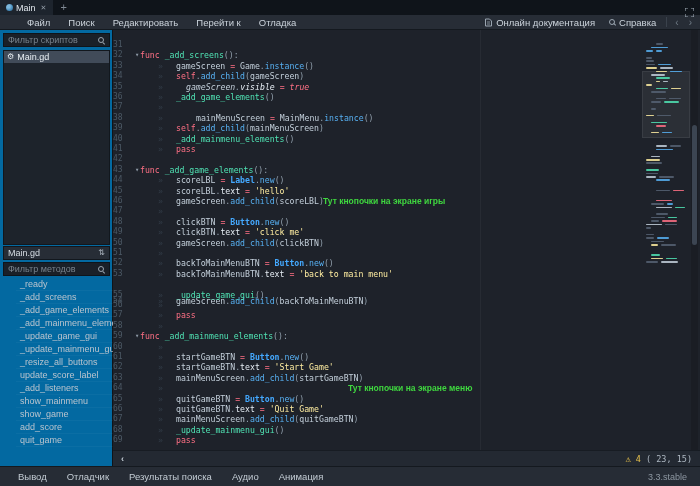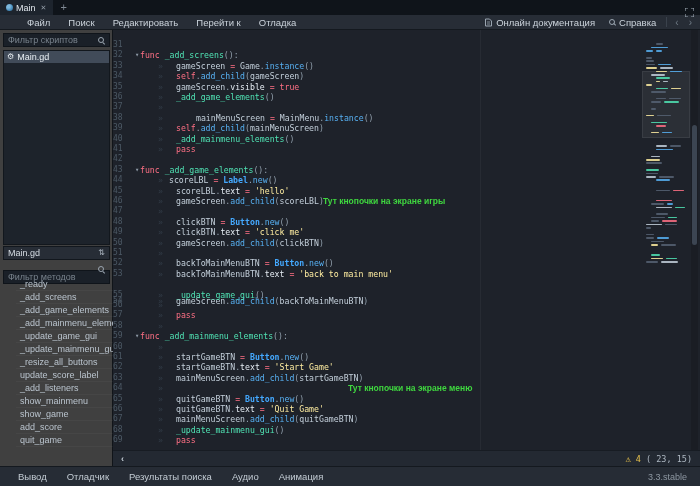--- a/index.html
+++ b/index.html
@@ -27,21 +27,21 @@
   .nav-sep{width:1px;height:10px;background:#3a424c;margin:0 3px;}
   .nav-arrow{color:#6f7a85;font-size:10px;padding:0 5px;}
   .mag{position:relative;width:7px;height:7px;display:inline-block;}
   .mag::before{content:"";position:absolute;left:0;top:0;width:4px;height:4px;border:1px solid #9aa5b0;border-radius:50%;}
   .mag::after{content:"";position:absolute;left:4.5px;top:4.5px;width:3px;height:1px;background:#9aa5b0;transform:rotate(45deg);transform-origin:0 0;}
 
   
   .main{display:flex;height:436px;}
 
   
-  .sidebar{position:relative;width:113px;background:#404040;border-right:1px solid #101419;flex:none;}
+  .sidebar{position:relative;width:113px;background:#0369a1;border-right:1px solid #101419;flex:none;}
   .filter{position:absolute;left:3px;width:107px;height:14px;background:#1a2028;border:1px solid #0f141a;
       color:#c8d1da;font-size:9px;padding:0 14px 0 4px;outline:none;font-family:"Liberation Sans",sans-serif;}
   .filter::placeholder{color:#78828c;}
   .filter-mag{position:absolute;right:7px;}
   .panel{position:absolute;left:3px;width:107px;background:#1d232b;border:1px solid #12171d;}
   .script-item{height:12px;display:flex;align-items:center;gap:3px;padding:0 3px;font-size:9px;color:#e8eef3;}
   .script-item.selected{background:#414b59;}
   .gear{font-size:8px;line-height:8px;color:#e2e8ed;}
   .members-header{position:absolute;top:216px;left:3px;width:107px;height:14px;background:#272d36;
       border:1px solid #12171d;display:flex;align-items:center;justify-content:space-between;
@@ -142,21 +142,21 @@
             <span class="gear">⚙</span>
             <span>Main.gd</span>
           </div>
         </div>
 
       <div class="members-header">
         <span>Main.gd</span>
         <span class="sort-icon">⇅</span>
       </div>
 
-      <input class="filter" style="top: 240px;" placeholder="Фильтр методов">
+      <input class="filter" style="top: 232px;" placeholder="Фильтр методов">
       <span class="filter-mag mag" style="position:absolute;top:236px"></span>
 
       <div class="panel" style="top:248px;height:186px;border:none;background:transparent;left:16px;width:123px" id="methods-list">
           <div class="method-item">_ready</div>
           <div class="method-item">_add_screens</div>
           <div class="method-item">_add_game_elements</div>
           <div class="method-item">_add_mainmenu_elements</div>
           <div class="method-item">_update_game_gui</div>
           <div class="method-item">_update_mainmenu_gui</div>
           <div class="method-item">_resize_all_buttons</div>
@@ -168,30 +168,30 @@
           <div class="method-item">quit_game</div>
         </div>
     </div>
 
     <div class="editor">
       <div class="code" id="code">
           <div class="code-line" style="top: 10px;"><span class="lnum">31</span><span class="tokens" style="left: 27px;"></span></div>
           <div class="code-line" style="top: 20.4px;"><span class="lnum">32</span><span class="fold">▾</span><span class="tokens" style="left: 27px;"><span class="tk-kw">func </span><span class="tk-fn">_add_screens</span><span class="tk-pn">():</span></span></div>
           <div class="code-line" style="top: 30.8px;"><span class="lnum">33</span><span class="tabmark" style="left: 45px;">»</span><span class="tokens" style="left: 63px;"><span class="tk-tx">gameScreen </span><span class="tk-op">= </span><span class="tk-tx">Game</span><span class="tk-pn">.</span><span class="tk-ca">instance</span><span class="tk-pn">()</span></span></div>
           <div class="code-line" style="top: 41.2px;"><span class="lnum">34</span><span class="tabmark" style="left: 45px;">»</span><span class="tokens" style="left: 63px;"><span class="tk-kw">self</span><span class="tk-pn">.</span><span class="tk-ca">add_child</span><span class="tk-pn">(</span><span class="tk-tx">gameScreen</span><span class="tk-pn">)</span></span></div>
-          <div class="code-line" style="top: 51.6px;"><span class="lnum">35</span><span class="tabmark" style="left: 45px;">»</span><span class="tokens" style="left: 63px;"><span class="tk-tx">gameScreen</span><span class="tk-pn">.</span><span class="tk-me">visible </span><span class="tk-op">= </span><span class="tk-kw">true</span></span></div>
+          <div class="code-line" style="top: 51.6px;"><span class="lnum">35</span><span class="tabmark" style="left: 45px;">»</span><span class="tokens" style="left: 73px; font-style: italic;"><span class="tk-tx">gameScreen</span><span class="tk-pn">.</span><span class="tk-me">visible </span><span class="tk-op">= </span><span class="tk-kw">true</span></span></div>
           <div class="code-line" style="top: 62px;"><span class="lnum">36</span><span class="tabmark" style="left: 45px;">»</span><span class="tokens" style="left: 63px;"><span class="tk-fn">_add_game_elements</span><span class="tk-pn">()</span></span></div>
           <div class="code-line" style="top: 72.4px;"><span class="lnum">37</span><span class="tabmark" style="left: 45px;">»</span><span class="tokens" style="left: 63px;"></span></div>
           <div class="code-line" style="top: 82.8px;"><span class="lnum">38</span><span class="tabmark" style="left: 45px;">»</span><span class="tokens" style="left: 63px; padding-left: 20px;"><span class="tk-tx">mainMenuScreen </span><span class="tk-op">= </span><span class="tk-tx">MainMenu</span><span class="tk-pn">.</span><span class="tk-ca">instance</span><span class="tk-pn">()</span></span></div>
           <div class="code-line" style="top: 93.2px;"><span class="lnum">39</span><span class="tabmark" style="left: 45px;">»</span><span class="tokens" style="left: 63px;"><span class="tk-kw">self</span><span class="tk-pn">.</span><span class="tk-ca">add_child</span><span class="tk-pn">(</span><span class="tk-tx">mainMenuScreen</span><span class="tk-pn">)</span></span></div>
           <div class="code-line" style="top: 103.6px;"><span class="lnum">40</span><span class="tabmark" style="left: 45px;">»</span><span class="tokens" style="left: 63px;"><span class="tk-fn">_add_mainmenu_elements</span><span class="tk-pn">()</span></span></div>
           <div class="code-line" style="top: 114px;"><span class="lnum">41</span><span class="tabmark" style="left: 45px;">»</span><span class="tokens" style="left: 63px;"><span class="tk-kw">pass</span></span></div>
           <div class="code-line" style="top: 124.4px;"><span class="lnum">42</span><span class="tokens" style="left: 27px;"></span></div>
           <div class="code-line" style="top: 134.8px;"><span class="lnum">43</span><span class="fold">▾</span><span class="tokens" style="left: 27px;"><span class="tk-kw">func </span><span class="tk-fn">_add_game_elements</span><span class="tk-pn">():</span></span></div>
-          <div class="code-line" style="top: 145.2px;"><span class="lnum">44</span><span class="tabmark" style="left: 45px;">»</span><span class="tokens" style="left: 56px;"><span class="tk-tx">scoreLBL </span><span class="tk-op">= </span><span class="tk-ty">Label</span><span class="tk-pn">.</span><span class="tk-ca">new</span><span class="tk-pn">()</span></span></div>
+          <div class="code-line" style="top: 145.2px;"><span class="lnum">44</span><span class="tabmark" style="left: 45px;">»</span><span class="tokens" style="left: 63px;"><span class="tk-tx">scoreLBL </span><span class="tk-op">= </span><span class="tk-ty">Label</span><span class="tk-pn">.</span><span class="tk-ca">new</span><span class="tk-pn">()</span></span></div>
           <div class="code-line" style="top: 155.6px;"><span class="lnum">45</span><span class="tabmark" style="left: 45px;">»</span><span class="tokens" style="left: 63px;"><span class="tk-tx">scoreLBL</span><span class="tk-pn">.</span><span class="tk-me">text </span><span class="tk-op">= </span><span class="tk-st">'hello'</span></span></div>
           <div class="code-line" style="top: 166px;"><span class="lnum">46</span><span class="tabmark" style="left: 45px;">»</span><span class="tokens" style="left: 63px;"><span class="tk-tx">gameScreen</span><span class="tk-pn">.</span><span class="tk-ca">add_child</span><span class="tk-pn">(</span><span class="tk-tx">scoreLBL</span><span class="tk-pn">)</span></span><span class="note" style="left: 210px;">Тут кнопочки на экране игры</span></div>
           <div class="code-line" style="top: 176.4px;"><span class="lnum">47</span><span class="tabmark" style="left: 45px;">»</span><span class="tokens" style="left: 63px;"></span></div>
           <div class="code-line" style="top: 186.8px;"><span class="lnum">48</span><span class="tabmark" style="left: 45px;">»</span><span class="tokens" style="left: 63px;"><span class="tk-tx">clickBTN </span><span class="tk-op">= </span><span class="tk-ty">Button</span><span class="tk-pn">.</span><span class="tk-ca">new</span><span class="tk-pn">()</span></span></div>
           <div class="code-line" style="top: 197.2px;"><span class="lnum">49</span><span class="tabmark" style="left: 45px;">»</span><span class="tokens" style="left: 63px;"><span class="tk-tx">clickBTN</span><span class="tk-pn">.</span><span class="tk-me">text </span><span class="tk-op">= </span><span class="tk-st">'click me'</span></span></div>
           <div class="code-line" style="top: 207.6px;"><span class="lnum">50</span><span class="tabmark" style="left: 45px;">»</span><span class="tokens" style="left: 63px;"><span class="tk-tx">gameScreen</span><span class="tk-pn">.</span><span class="tk-ca">add_child</span><span class="tk-pn">(</span><span class="tk-tx">clickBTN</span><span class="tk-pn">)</span></span></div>
           <div class="code-line" style="top: 218px;"><span class="lnum">51</span><span class="tabmark" style="left: 45px;">»</span><span class="tokens" style="left: 63px;"></span></div>
           <div class="code-line" style="top: 228.4px;"><span class="lnum">52</span><span class="tabmark" style="left: 45px;">»</span><span class="tokens" style="left: 63px;"><span class="tk-tx">backToMainMenuBTN </span><span class="tk-op">= </span><span class="tk-ty">Button</span><span class="tk-pn">.</span><span class="tk-ca">new</span><span class="tk-pn">()</span></span></div>
           <div class="code-line" style="top: 238.8px;"><span class="lnum">53</span><span class="tabmark" style="left: 45px;">»</span><span class="tokens" style="left: 63px;"><span class="tk-tx">backToMainMenuBTN</span><span class="tk-pn">.</span><span class="tk-me">text </span><span class="tk-op">= </span><span class="tk-st">'back to main menu'</span></span></div>
           <div class="code-line" style="top: 249.2px; margin-top: 17px;"><span class="lnum">54</span><span class="tabmark" style="left: 45px;">»</span><span class="tokens" style="left: 63px;"><span class="tk-tx">gameScreen</span><span class="tk-pn">.</span><span class="tk-ca">add_child</span><span class="tk-pn">(</span><span class="tk-tx">backToMainMenuBTN</span><span class="tk-pn">)</span></span></div>

